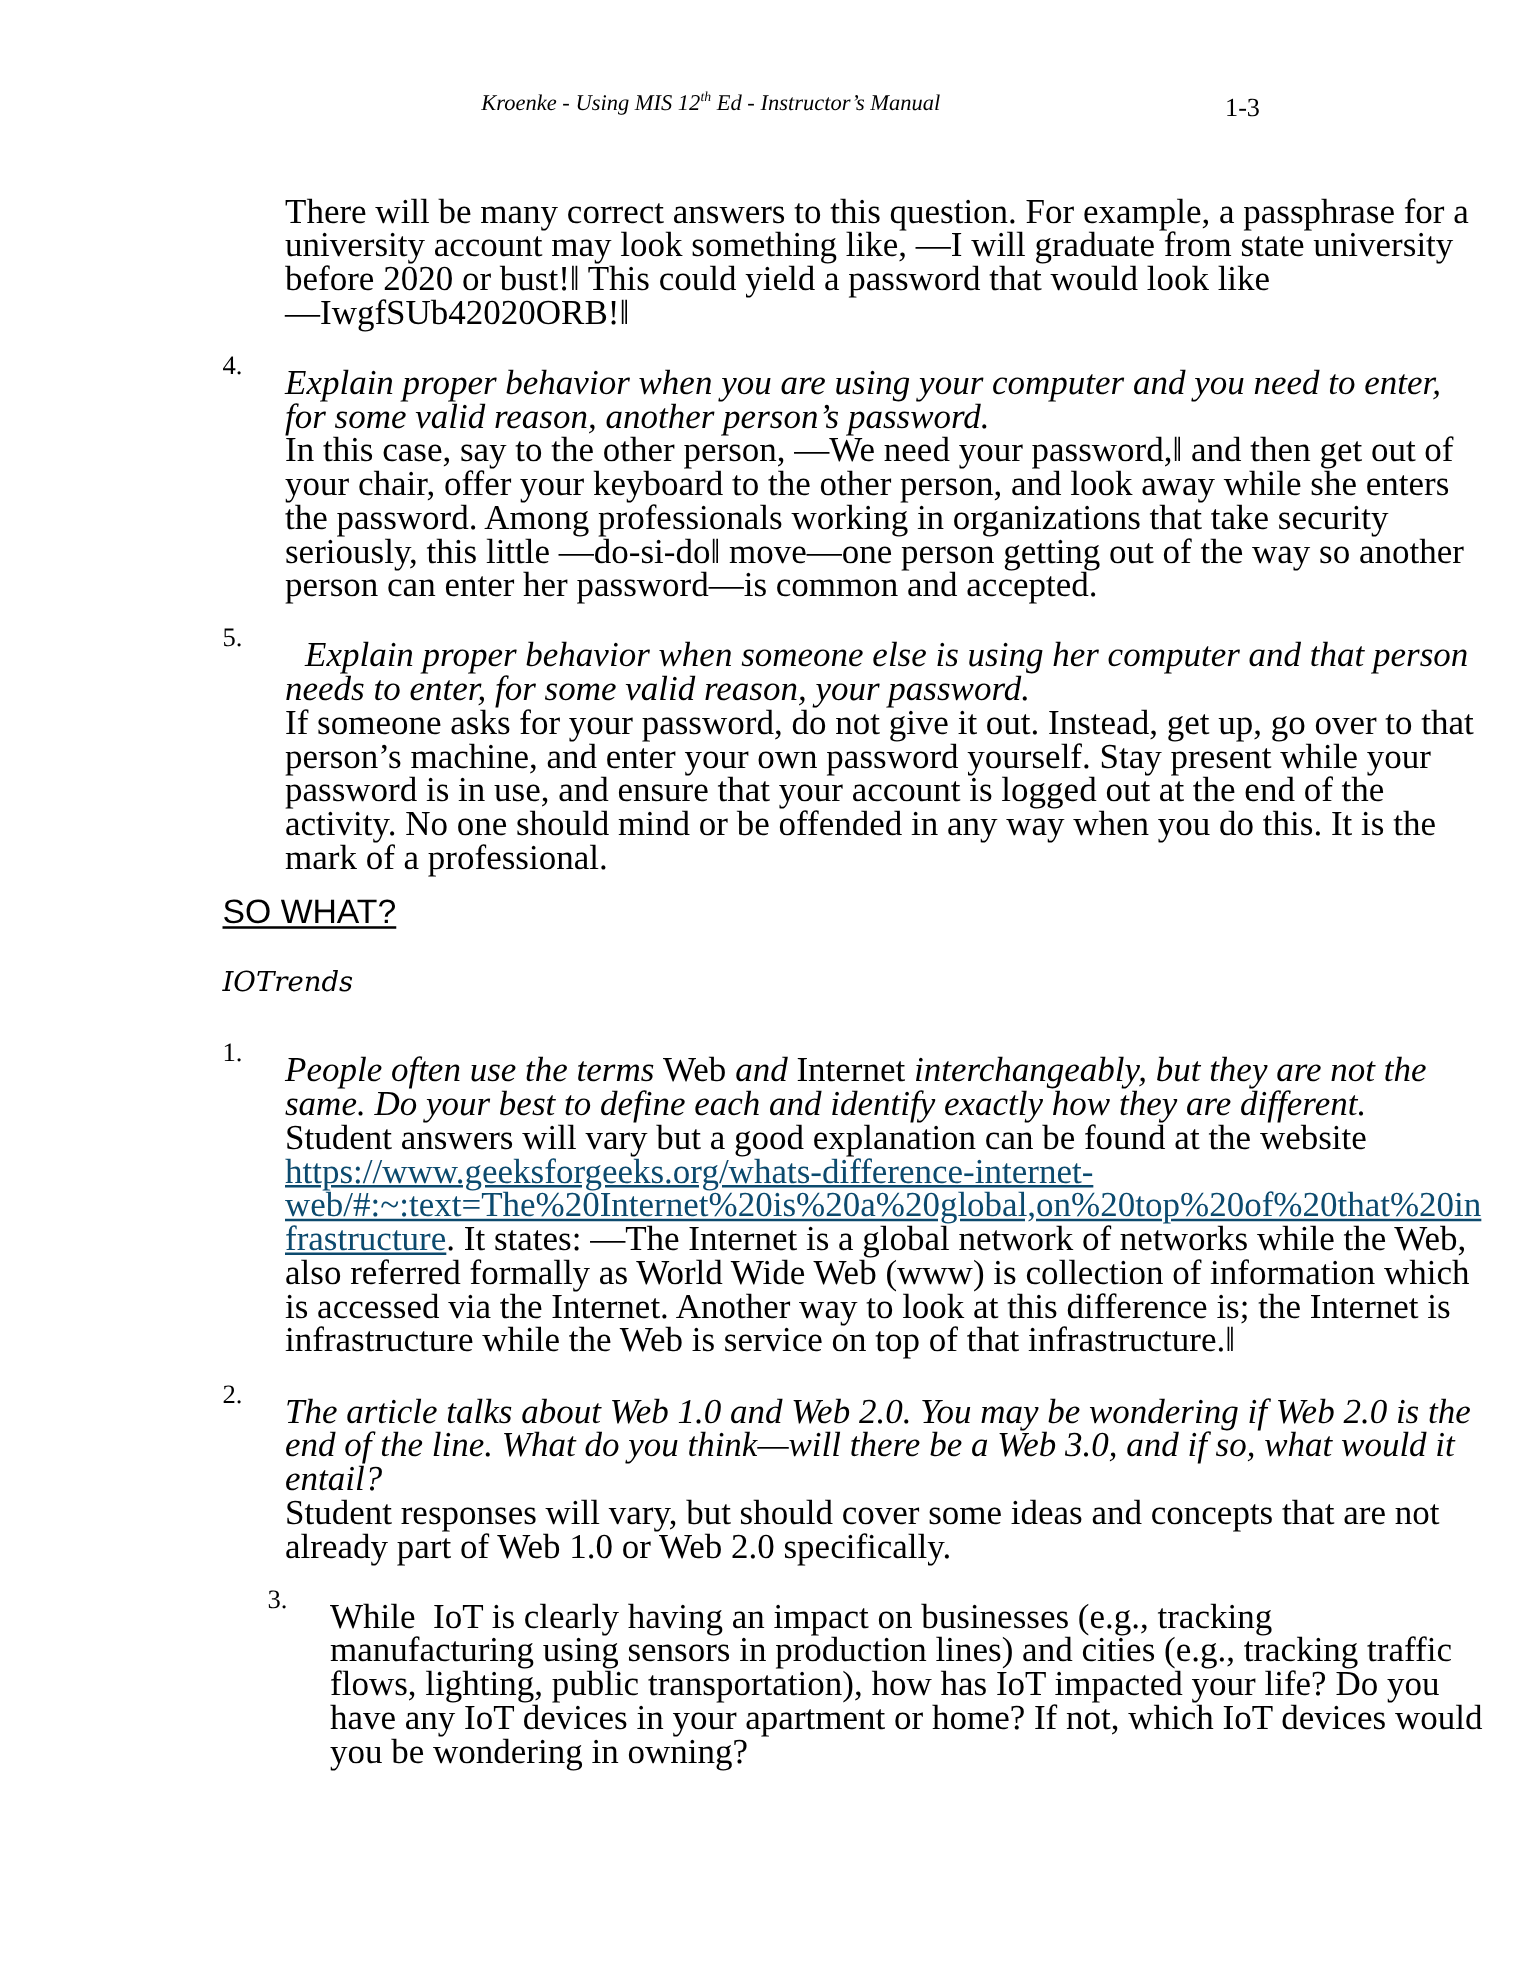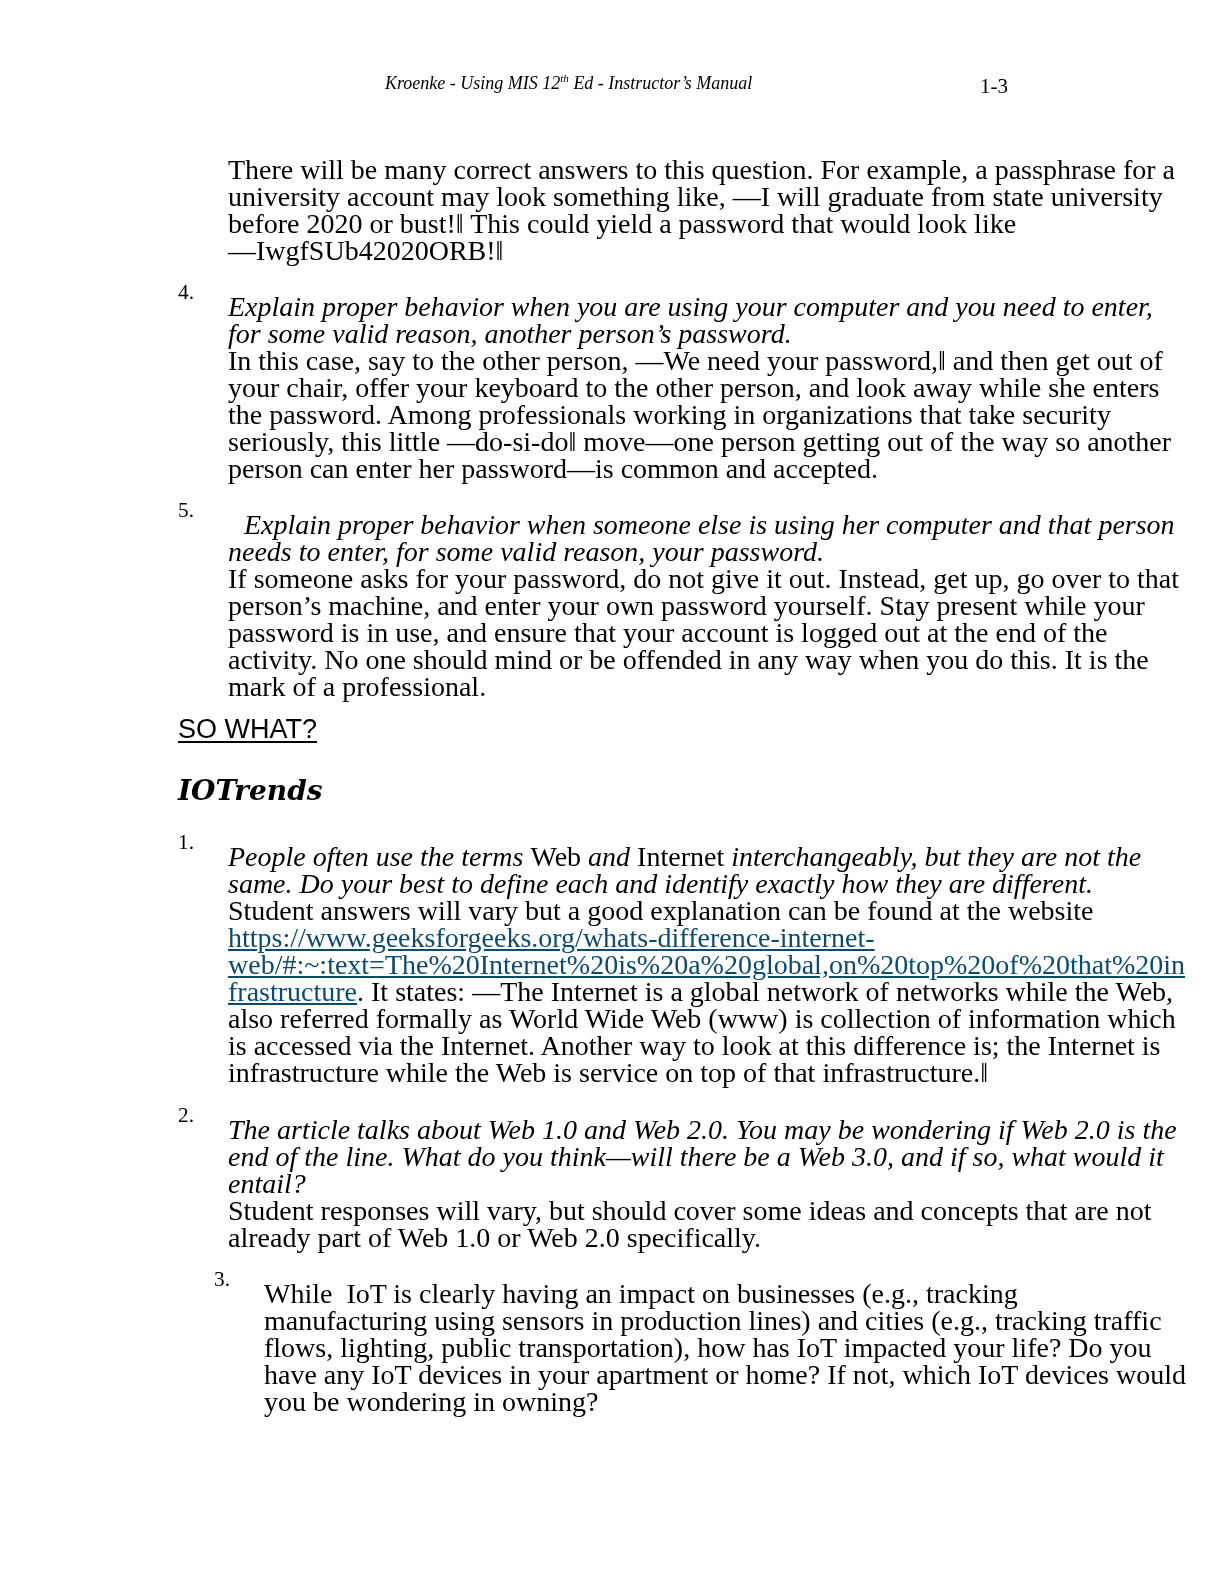--- a/index.html
+++ b/index.html
@@ -25,22 +25,22 @@
   .num { position: absolute; font-size: 21.3px; line-height: 27.2px; }
   .q { font-style: italic; }
   .up { font-style: normal; }
   .heading-sowhat {
     position: absolute; left: 178px; top: 714px;
     font-family: "Liberation Sans", "DejaVu Sans", sans-serif;
     font-size: 27px; text-decoration: underline; text-underline-offset: 3px;
   }
   .heading-iot {
     position: absolute; left: 178px; top: 774px;
-    font-family: "DejaVu Serif", serif; font-weight: bold; font-style: italic;
-    font-size: 28px;
+    font-family: "DejaVu Serif", serif; font-weight: normal; font-style: italic;
+    font-size: 22px;
   }
   a.link { color: #0c4a6e; text-decoration: underline; }
 </style>
 </head>
 <body>
 
 <div class="header">
   <div class="header-title"><span>Kroenke - Using MIS 12</span><sup>th</sup><span> Ed - Instructor’s Manual</span></div>
   <div class="header-page">1-3</div>
 </div>

